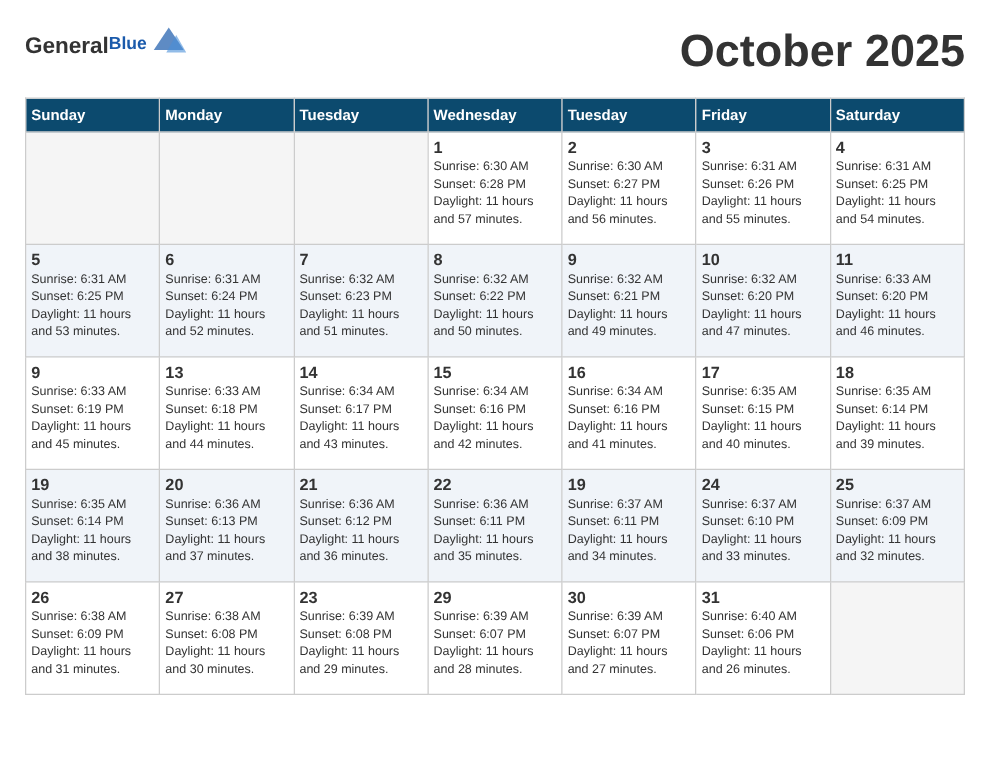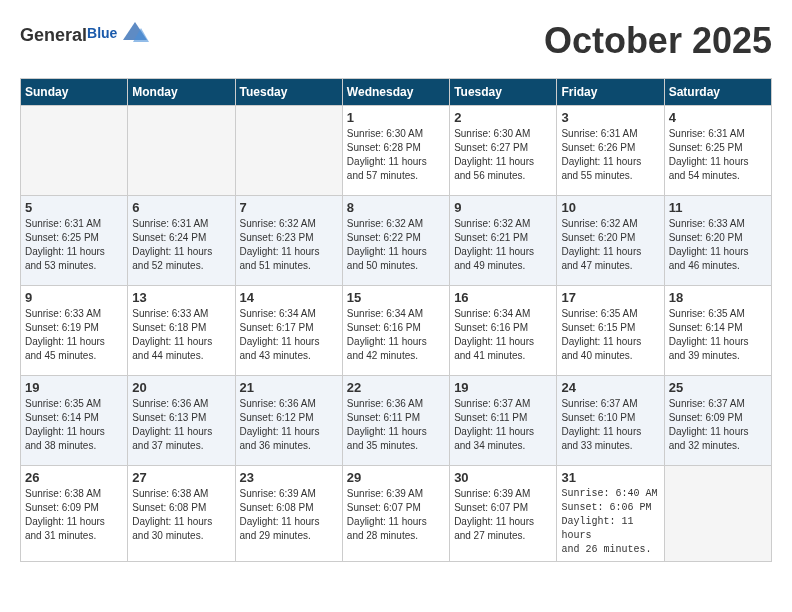--- a/index.html
+++ b/index.html
@@ -343,21 +343,21 @@
         </td>
         <td>
           <span class="day-num">30</span>
           <div class="day-info" style="white-space: pre-line;">Sunrise: 6:39 AM
 Sunset: 6:07 PM
 Daylight: 11 hours
 and 27 minutes.</div>
         </td>
         <td>
           <span class="day-num">31</span>
-          <div class="day-info" style="white-space: pre-line; font-family: Liberation Mono, monospace;">Sunrise: 6:40 AM
+          <div class="day-info" style="white-space: pre-line;">Sunrise: 6:40 AM
 Sunset: 6:06 PM
 Daylight: 11 hours
 and 26 minutes.</div>
         </td>
         <td class="empty"></td>
       </tr>
     </tbody>
 </table>
 
 </body></html>

